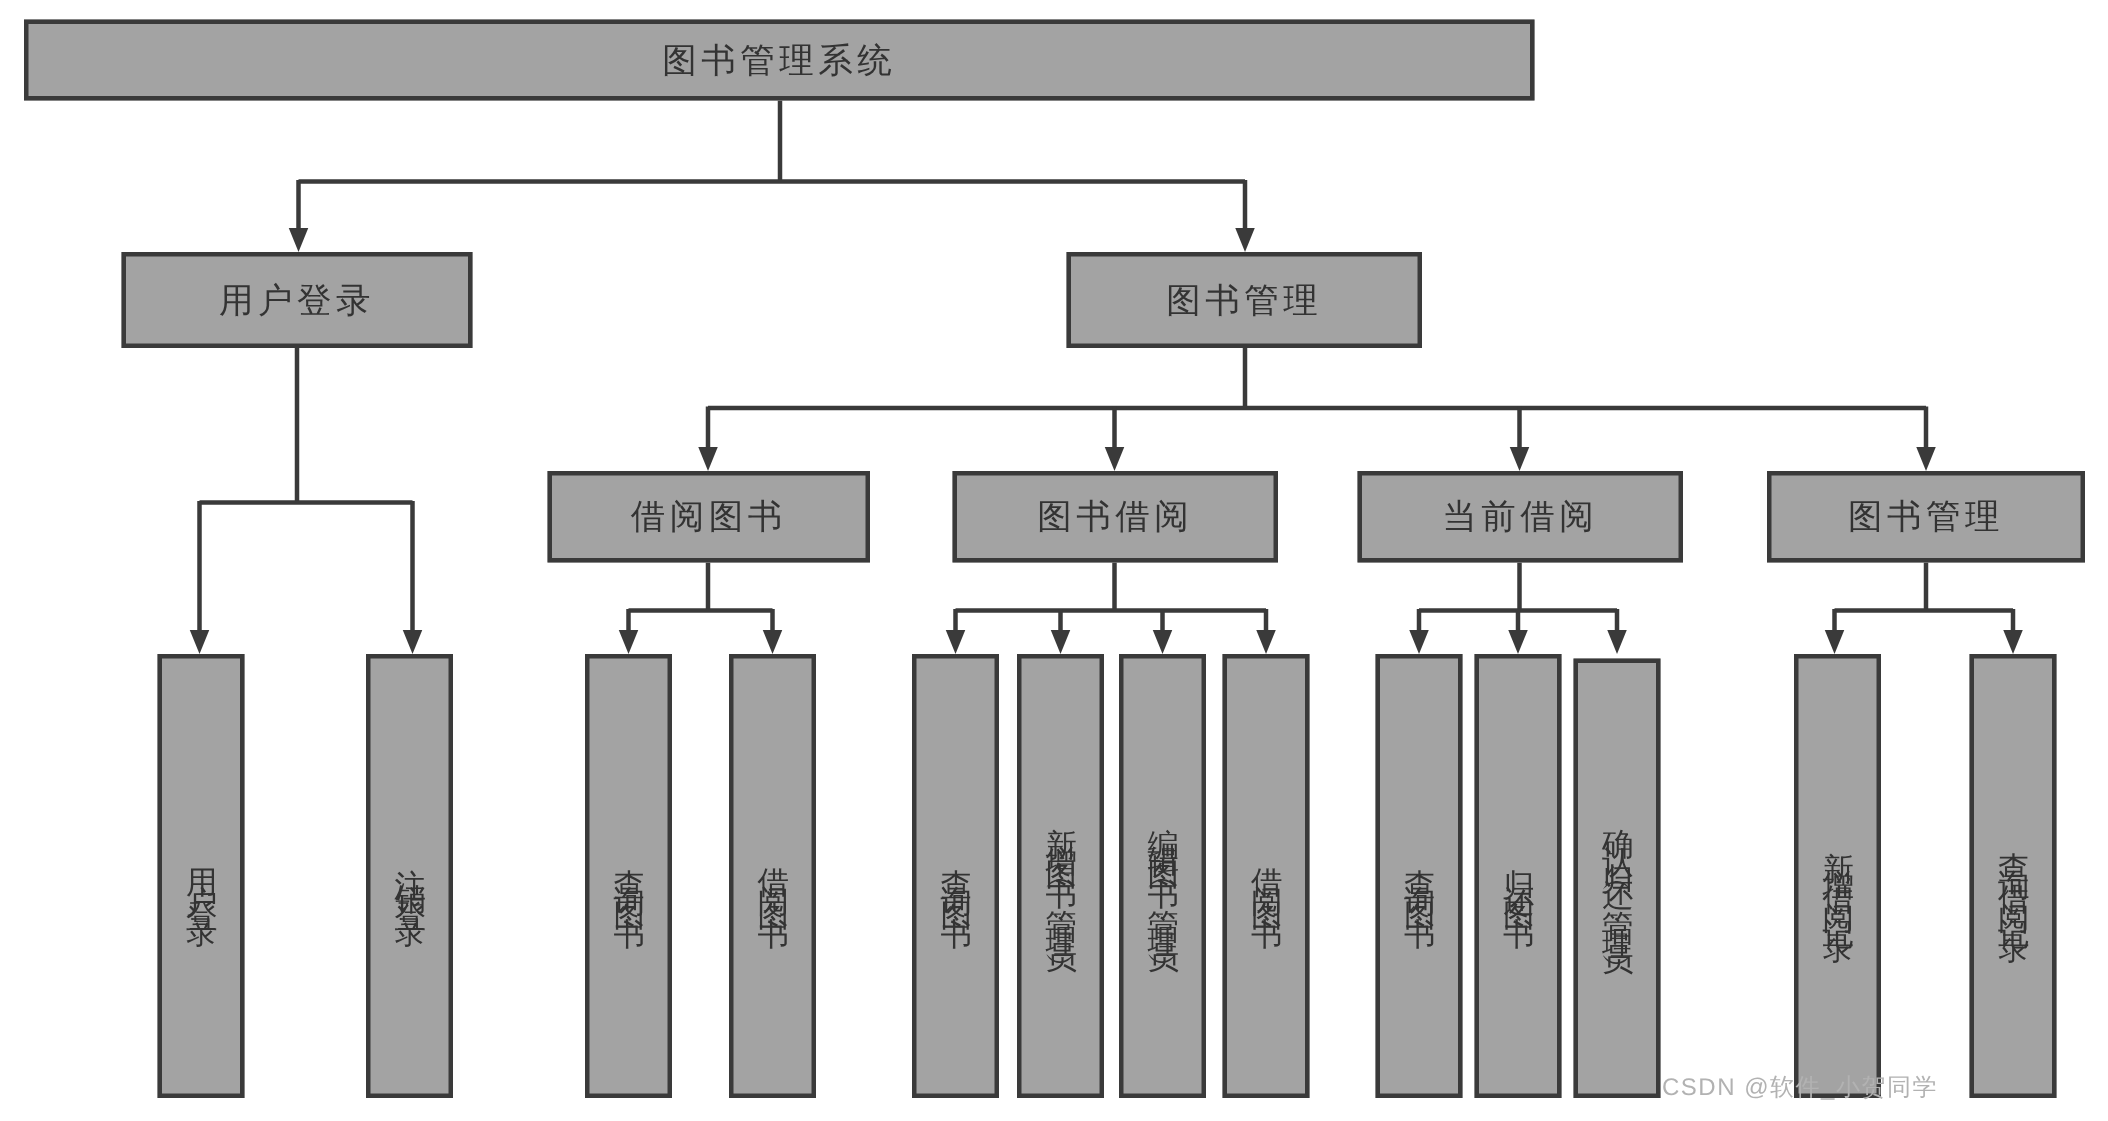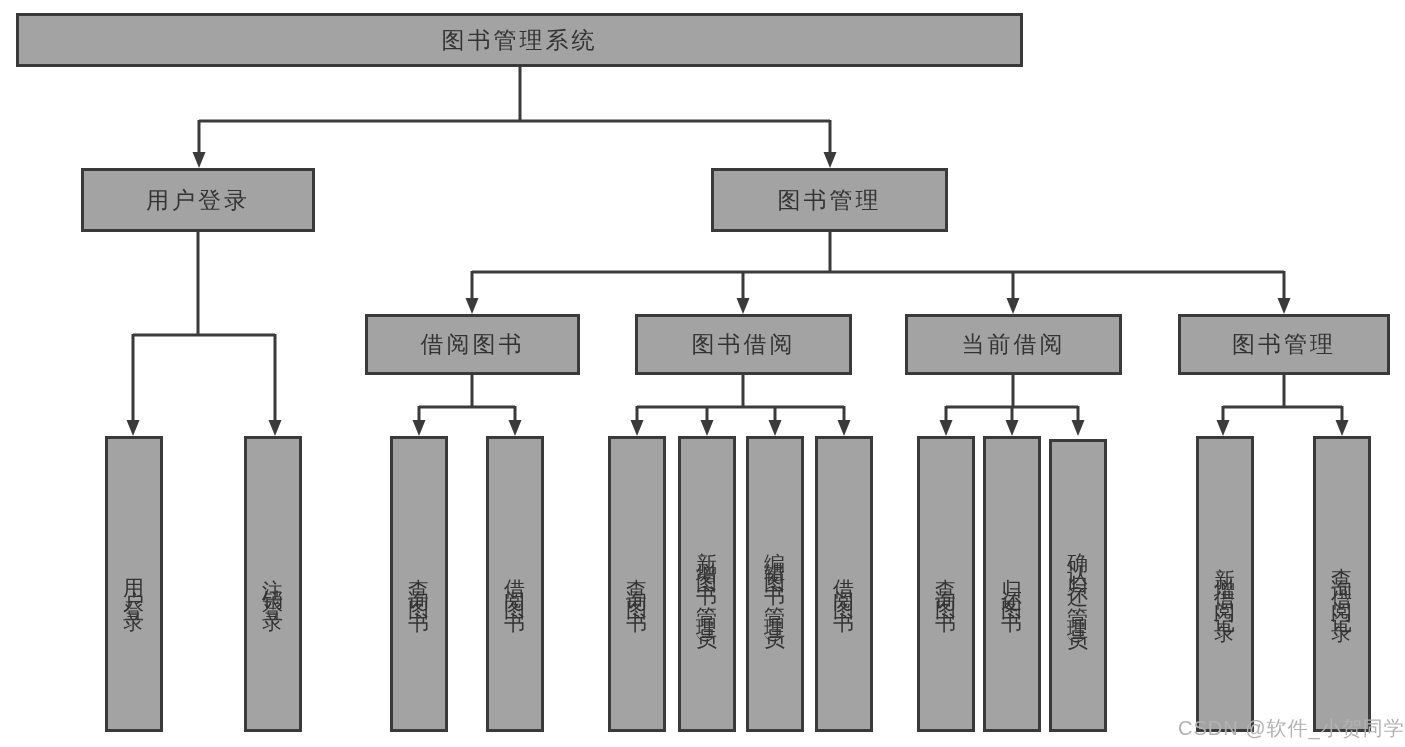--- a/index.html
+++ b/index.html
@@ -50,23 +50,23 @@
   }
   .box-v{
     writing-mode:vertical-rl;
     text-orientation:mixed;
     font-size:21px;
     letter-spacing:11px;
     overflow:hidden;
   }
   .watermark{
     position:absolute;
-    left:1178px;
+    left:1108px;
     top:715px;
-    font-size:20px;
+    font-size:16px;
     letter-spacing:1px;
     color:var(--watermark);
     white-space:nowrap;
     z-index:5;
   }
 </style>
 </head>
 <body>
 
 <div id="canvas">

